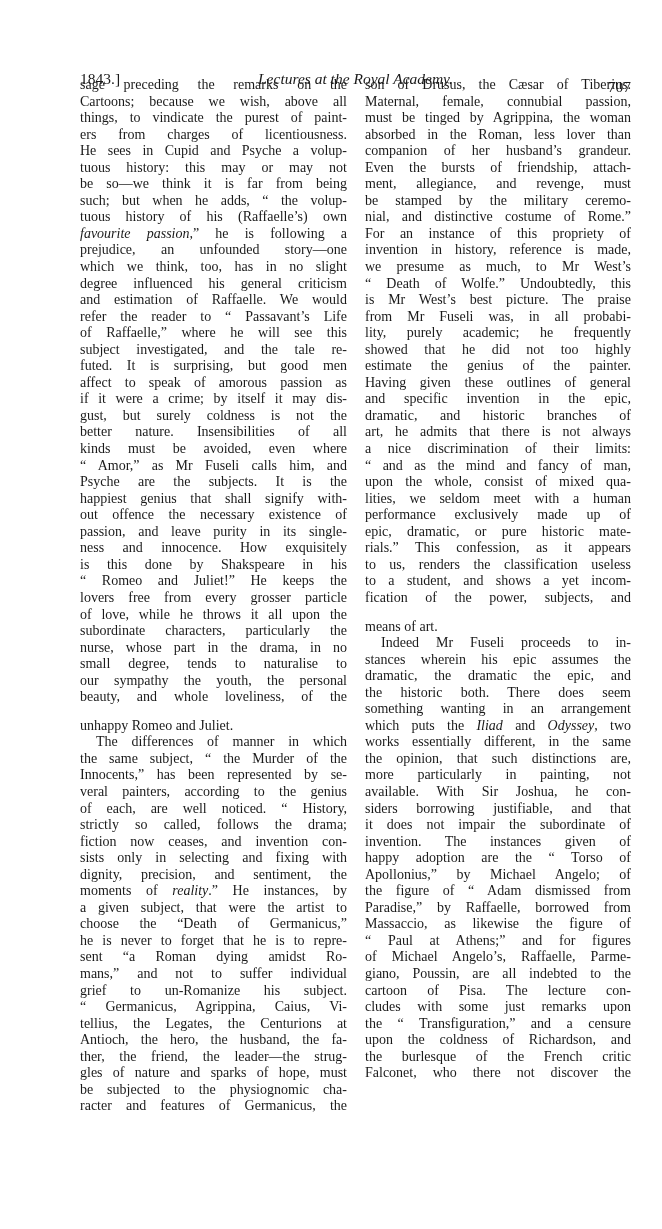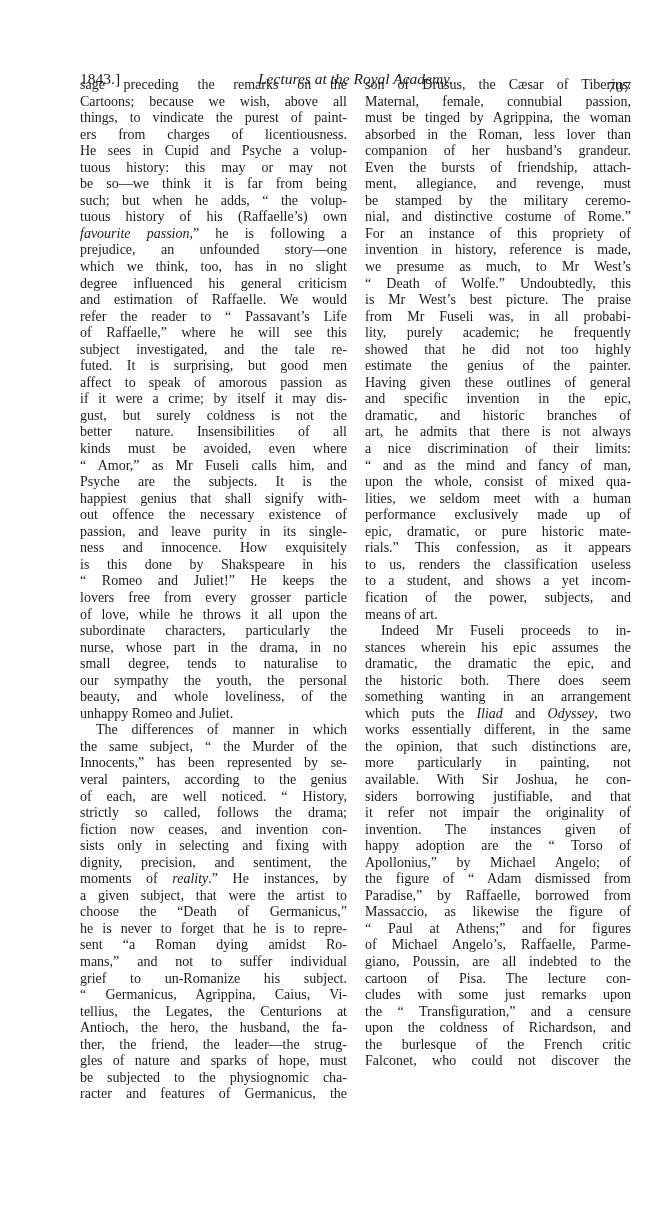--- a/index.html
+++ b/index.html
@@ -8,21 +8,21 @@
   .page { position: absolute; left: 0; top: 0; width: 662px; height: 1229px; }
   .running-head { position: absolute; top: 69px; left: 80px; width: 551px; height: 20px;
                   font-size: 15.5px; line-height: 20px; }
   .rh-left { position: absolute; left: 0; top: 0; }
   .rh-center { position: absolute; left: 0; right: 0; text-align: center; font-style: italic; }
   .rh-right { position: absolute; right: 0; top: 8px; }
   .col { position: absolute; top: 77px; font-size: 14px; line-height: 16.55px; }
   .col-left { left: 80px; width: 267px; }
   .col-right { left: 365px; width: 266px; }
   .line { display: block; white-space: nowrap; text-align: justify; text-align-last: justify; height: 16.55px; }
-  .line.last { text-align-last: left; }
+  .line.last { text-align-last: left; margin-top: 12px; }
   .line.indent { padding-left: 16px; }
   em { font-style: italic; }
 </style>
 </head>
 <body>
 
 <div class="page">
   <div class="running-head">
     <span class="rh-left">1843.]</span>
     <span class="rh-center">Lectures at the Royal Academy.</span>
@@ -130,30 +130,30 @@
       <span class="line">stances wherein his epic assumes the</span>
       <span class="line">dramatic, the dramatic the epic, and</span>
       <span class="line">the historic both. There does seem</span>
       <span class="line">something wanting in an arrangement</span>
       <span class="line">which puts the <em>Iliad</em> and <em>Odyssey</em>, two</span>
       <span class="line">works essentially different, in the same</span>
       <span class="line">the opinion, that such distinctions are,</span>
       <span class="line">more particularly in painting, not</span>
       <span class="line">available. With Sir Joshua, he con-</span>
       <span class="line">siders borrowing justifiable, and that</span>
-      <span class="line">it refer not impair the originality of</span>
+      <span class="line">it does not impair the subordinate of</span>
       <span class="line">invention. The instances given of</span>
       <span class="line">happy adoption are the “ Torso of</span>
       <span class="line">Apollonius,” by Michael Angelo; of</span>
       <span class="line">the figure of “ Adam dismissed from</span>
       <span class="line">Paradise,” by Raffaelle, borrowed from</span>
       <span class="line">Massaccio, as likewise the figure of</span>
       <span class="line">“ Paul at Athens;” and for figures</span>
       <span class="line">of Michael Angelo’s, Raffaelle, Parme-</span>
       <span class="line">giano, Poussin, are all indebted to the</span>
       <span class="line">cartoon of Pisa. The lecture con-</span>
       <span class="line">cludes with some just remarks upon</span>
       <span class="line">the “ Transfiguration,” and a censure</span>
       <span class="line">upon the coldness of Richardson, and</span>
       <span class="line">the burlesque of the French critic</span>
-      <span class="line">Falconet, who could not discover the</span>
+      <span class="line">Falconet, who there not discover the</span>
     </div>
 </div>
 
 </body></html>

